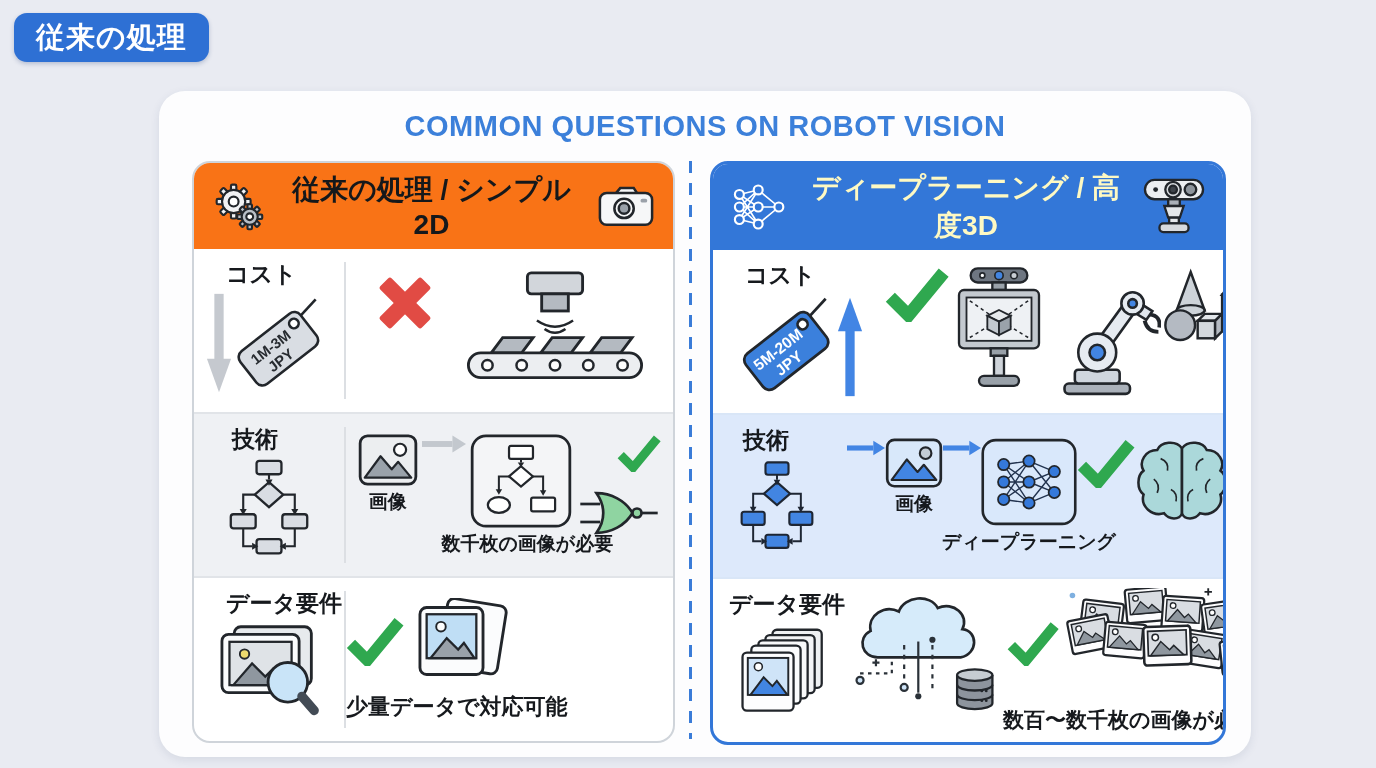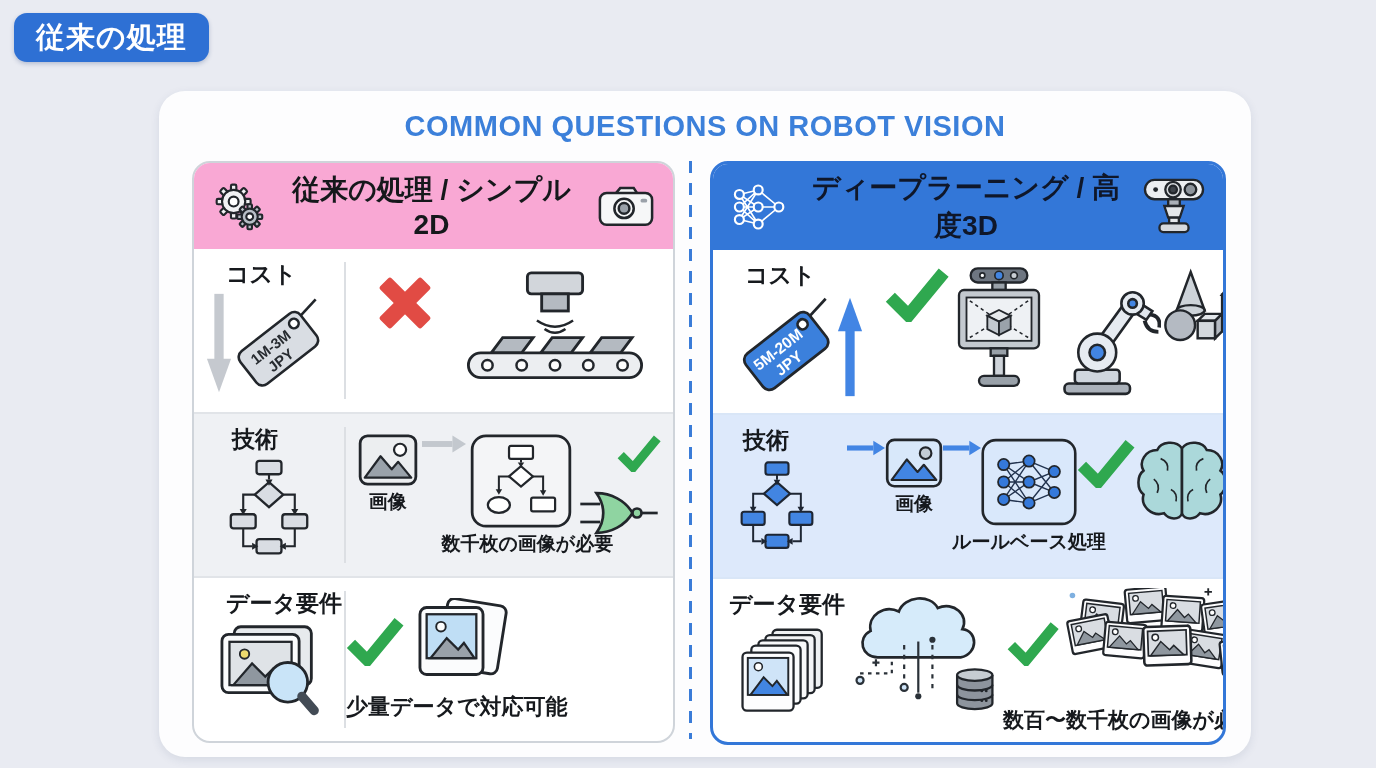--- a/index.html
+++ b/index.html
@@ -11,25 +11,25 @@
     border-radius:26px;box-shadow:0 3px 10px rgba(40,60,100,.10);text-decoration:underline;}
   .main-title{position:absolute;top:19px;left:0;width:100%;text-align:center;
     font-size:29px;font-weight:800;color:#3c80da;letter-spacing:.5px;}
   .col{position:absolute;top:70px;height:578px;border-radius:18px;overflow:hidden;
     display:flex;flex-direction:column;background:#fff;}
   .col.left{left:33px;width:479px;border:2px solid #cfd4da;}
   .col.right{left:551px;width:510px;border:3px solid #3377d8;}
   .col-divider{position:absolute;left:530px;top:70px;width:3px;height:578px;
     background:repeating-linear-gradient(to bottom,#3a7cd8 0 12px,transparent 12px 22px);}
   .hdr{height:86px;flex:0 0 86px;display:flex;align-items:center;padding:0 18px;gap:12px;}
-  .col.left .hdr{background:#f9a8d4;}
+  .col.left .hdr{background:#f97316;}
   .col.right .hdr{background:#3377d8;}
   .hdr-title{flex:1;text-align:center;font-size:28px;font-weight:800;}
   .col.left .hdr-title{color:#15181b;}
-  .col.right .hdr-title{color:#0f172a;}
+  .col.right .hdr-title{color:#fef9c3;}
   .row{flex:1;display:flex;align-items:center;position:relative;}
   .col.left .row + .row{border-top:2px solid #e1e4e8;}
   .col.right .row + .row{border-top:2px solid #d9e6f7;}
   .row.l-tech{background:#eff1f4;}
   .row.r-tech{background:#dde9fb;}
   .label-zone{display:flex;flex-direction:column;align-items:center;align-self:stretch;
     padding-top:10px;flex:0 0 auto;}
   .row-label{font-size:23px;font-weight:800;color:#16191d;align-self:flex-start;
     padding-left:32px;white-space:nowrap;}
   .vsep{width:2px;align-self:stretch;margin:13px 0;background:#dcdfe3;flex:0 0 2px;}
@@ -480,21 +480,21 @@
                   <circle cx="26" cy="50" r="6.5"></circle>
                   <circle cx="26" cy="70" r="6.5"></circle>
                 <circle cx="55" cy="26" r="6.5"></circle>
                   <circle cx="55" cy="50" r="6.5"></circle>
                   <circle cx="55" cy="74" r="6.5"></circle>
                 <circle cx="84" cy="38" r="6.5"></circle>
                   <circle cx="84" cy="62" r="6.5"></circle>
               </g>
             </svg>
           </span>
-          <div class="caption" style="width:175px;margin-left:-40px;margin-right:-40px;">ルールベース処理</div>
+          <div class="caption" style="width:175px;margin-left:-40px;margin-right:-40px;">ディープラーニング</div>
         </div>
         <span class="icn" style="margin-bottom:14px;">
           <svg width="58" height="50" viewBox="0 0 60 52">
               <path d="M5,29 L22,46 L55,6" fill="none" stroke="#2fa84f" stroke-width="12"></path>
             </svg>
         </span>
         <span class="icn" style="margin-bottom:10px;">
           <svg width="94" height="84" viewBox="0 0 110 98">
             <g stroke="#22262b" stroke-width="3" fill="#abd8da">
               <path d="M55,12 C48,2 30,4 26,14 C12,14 4,28 10,38 C2,44 2,60 10,66 C6,80 20,92 34,88 C40,96 52,96 55,88 Z"></path>

